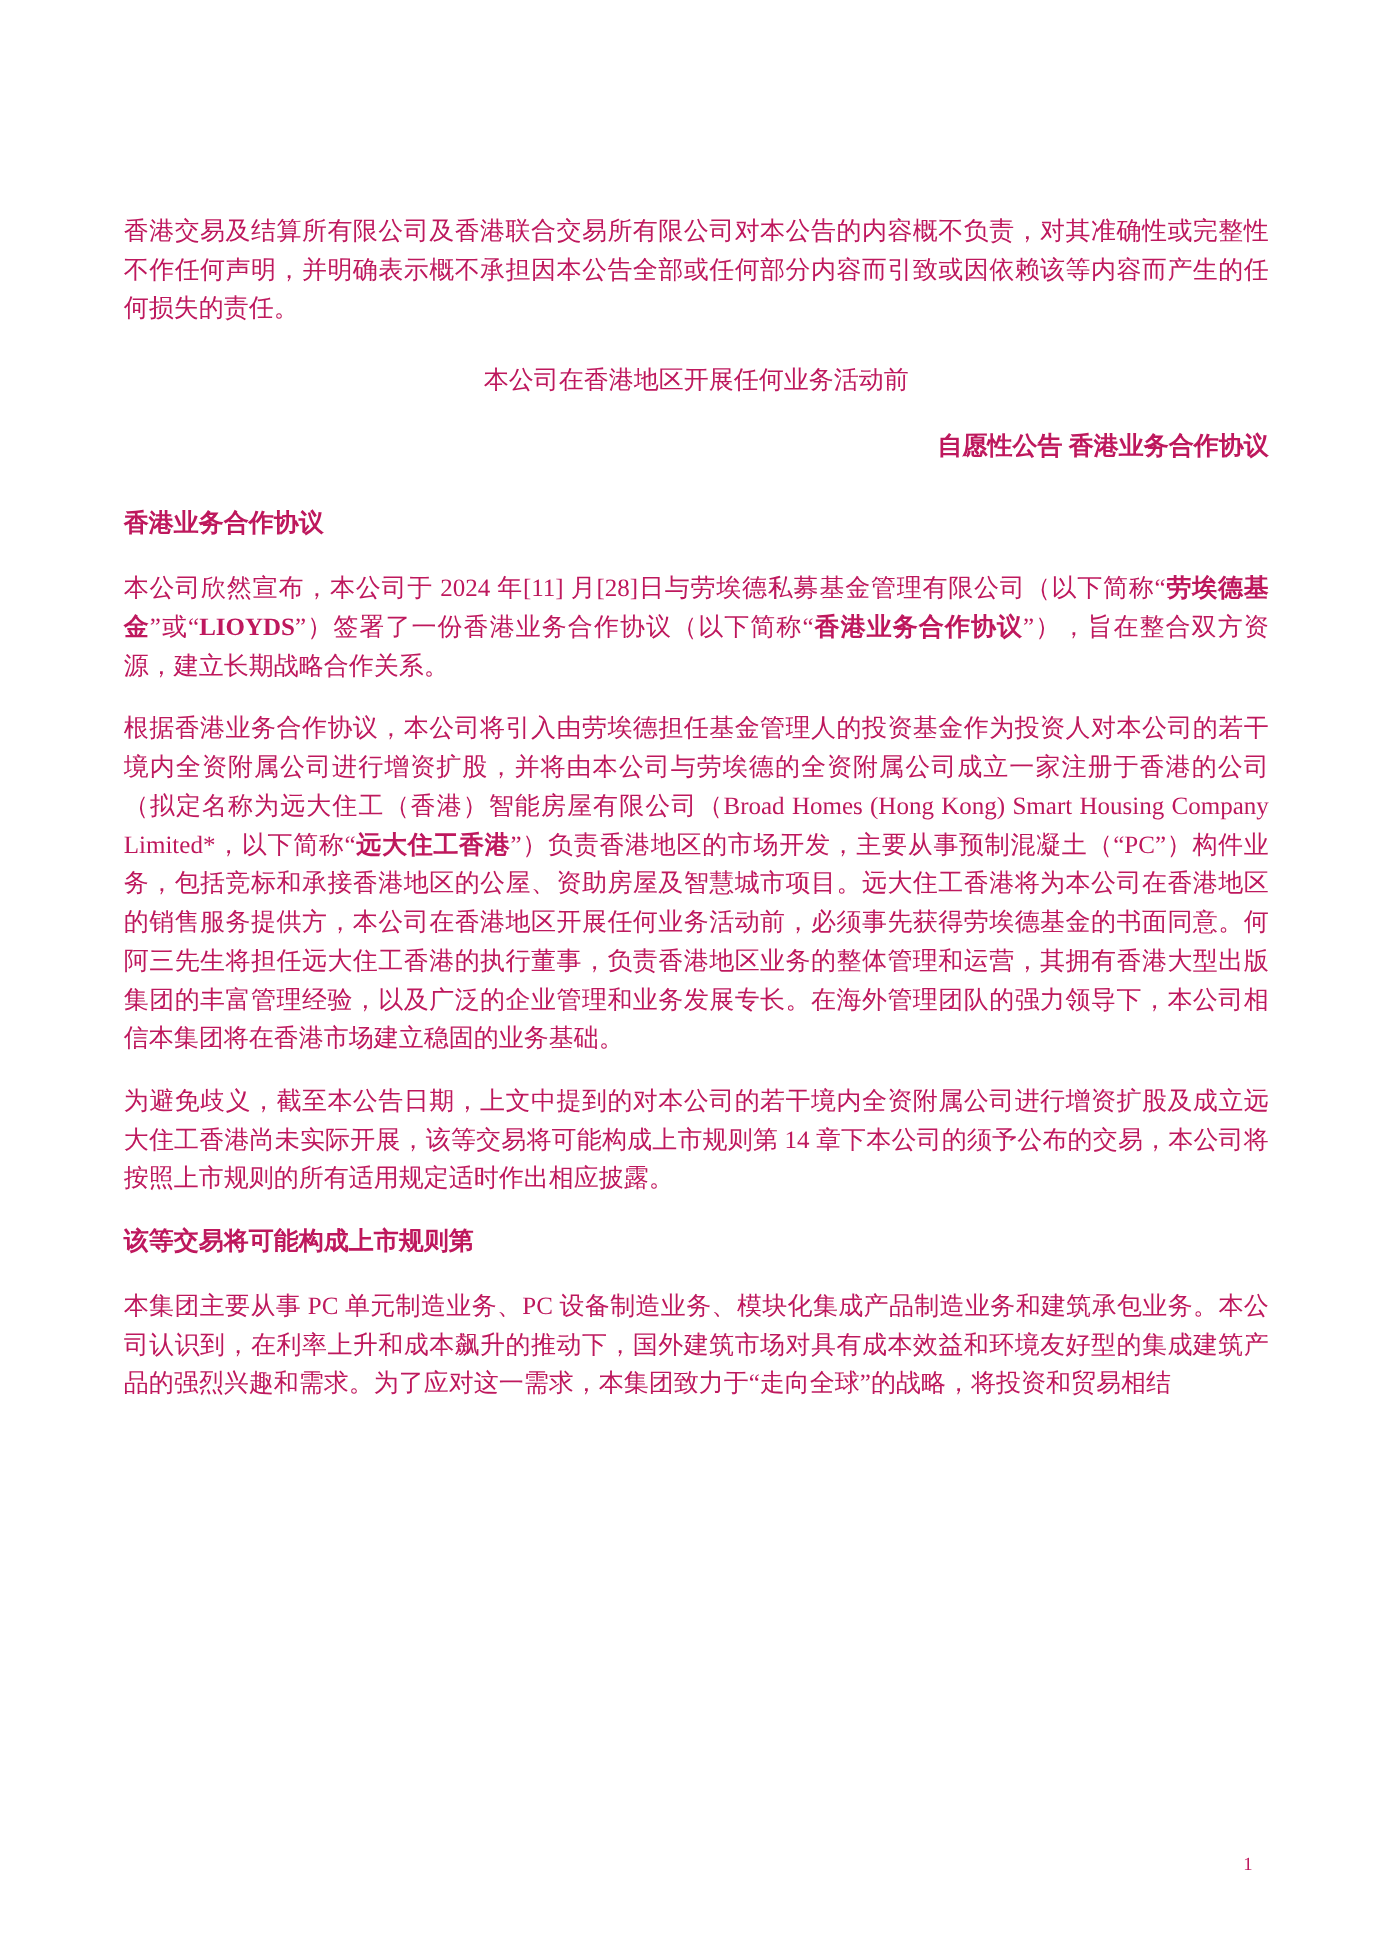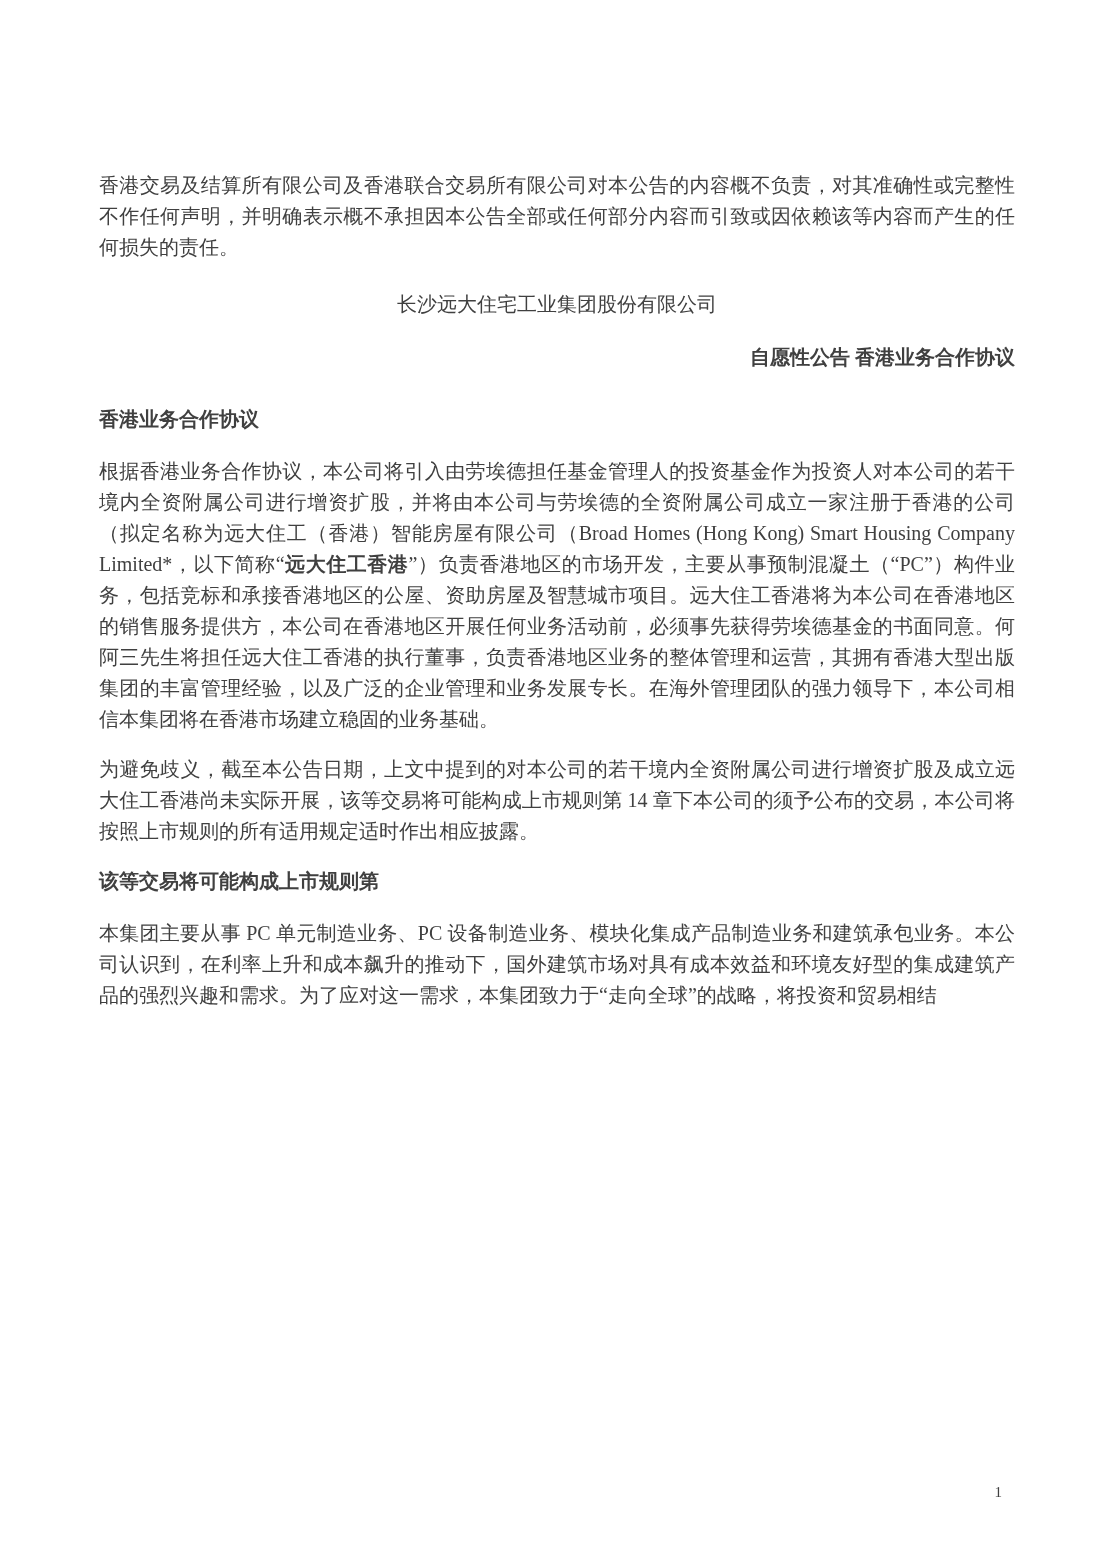--- a/index.html
+++ b/index.html
@@ -7,21 +7,21 @@
     padding: 0;
     background: #ffffff;
   }
   .page {
     position: relative;
     width: 1103px;
     height: 1559px;
     background: #ffffff;
     overflow: hidden;
     font-family: "Liberation Serif", "DejaVu Serif", serif;
-    color: #404040;
+    color: #be185d;
   }
   .content {
     position: absolute;
     left: 99px;
     top: 170px;
     width: 916px;
     font-size: 20px;
     line-height: 31px;
   }
   .content p {
@@ -56,27 +56,28 @@
   }
 </style>
 </head>
 <body>
 
 <div class="page">
   <div class="content">
 
     <p><span>香港交易及结算所有限公司及香港联合交易所有限公司对本公告的内容概不负责，对其准确性或完整性不作任何声明，并明确表示概不承担因本公告全部或任何部分内容而引致或因依赖该等内容而产生的任何损失的责任。</span></p>
 
-    <p class="center-title">长沙远大住宅工业集团股份有限公司</p>
+    <p class="center-title">本公司在香港地区开展任何业务活动前</p>
 
     <p class="center-subtitle">自愿性公告 香港业务合作协议</p>
 
 
     <h2>香港业务合作协议</h2>
 
+    <p><span>本公司欣然宣布，本公司于 2024 年[11] 月[28]日与劳埃德私募基金管理有限公司（以下简称“</span><b>劳埃德基金</b><span>”或“</span><b>LIOYDS</b><span>”）签署了一份香港业务合作协议（以下简称“</span><b>香港业务合作协议</b><span>”），旨在整合双方资源，建立长期战略合作关系。</span></p>
 
     <p><span>根据香港业务合作协议，本公司将引入由劳埃德担任基金管理人的投资基金作为投资人对本公司的若干境内全资附属公司进行增资扩股，并将由本公司与劳埃德的全资附属公司成立一家注册于香港的公司（拟定名称为远大住工（香港）智能房屋有限公司（Broad Homes (Hong Kong) Smart Housing Company Limited*，以下简称“</span><b>远大住工香港</b><span>”）负责香港地区的市场开发，主要从事预制混凝土（“PC”）构件业务，包括竞标和承接香港地区的公屋、资助房屋及智慧城市项目。远大住工香港将为本公司在香港地区的销售服务提供方，本公司在香港地区开展任何业务活动前，必须事先获得劳埃德基金的书面同意。何阿三先生将担任远大住工香港的执行董事，负责香港地区业务的整体管理和运营，其拥有香港大型出版集团的丰富管理经验，以及广泛的企业管理和业务发展专长。在海外管理团队的强力领导下，本公司相信本集团将在香港市场建立稳固的业务基础。</span></p>
 
 
 
     <p><span>为避免歧义，截至本公告日期，上文中提到的对本公司的若干境内全资附属公司进行增资扩股及成立远大住工香港尚未实际开展，该等交易将可能构成上市规则第 14 章下本公司的须予公布的交易，本公司将按照上市规则的所有适用规定适时作出相应披露。</span></p>
 
     <h2>该等交易将可能构成上市规则第</h2>
 
     <p><span>本集团主要从事 PC 单元制造业务、PC 设备制造业务、模块化集成产品制造业务和建筑承包业务。本公司认识到，在利率上升和成本飙升的推动下，国外建筑市场对具有成本效益和环境友好型的集成建筑产品的强烈兴趣和需求。为了应对这一需求，本集团致力于“走向全球”的战略，将投资和贸易相结</span></p>

